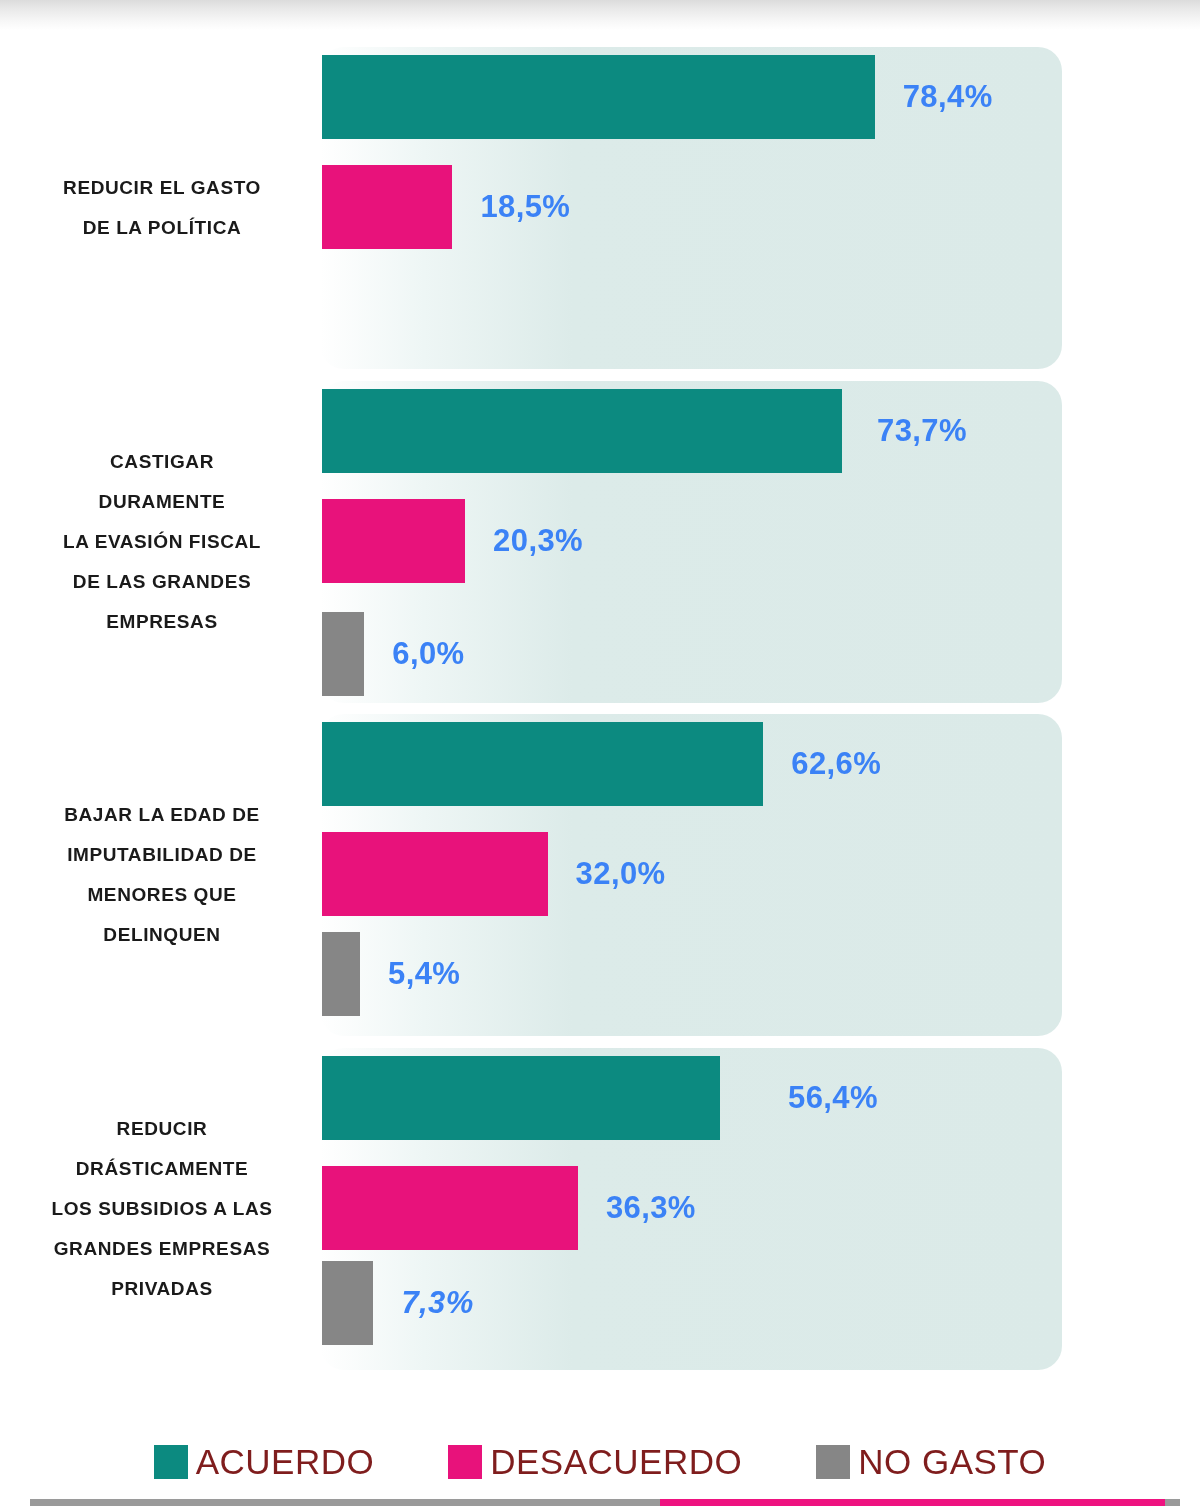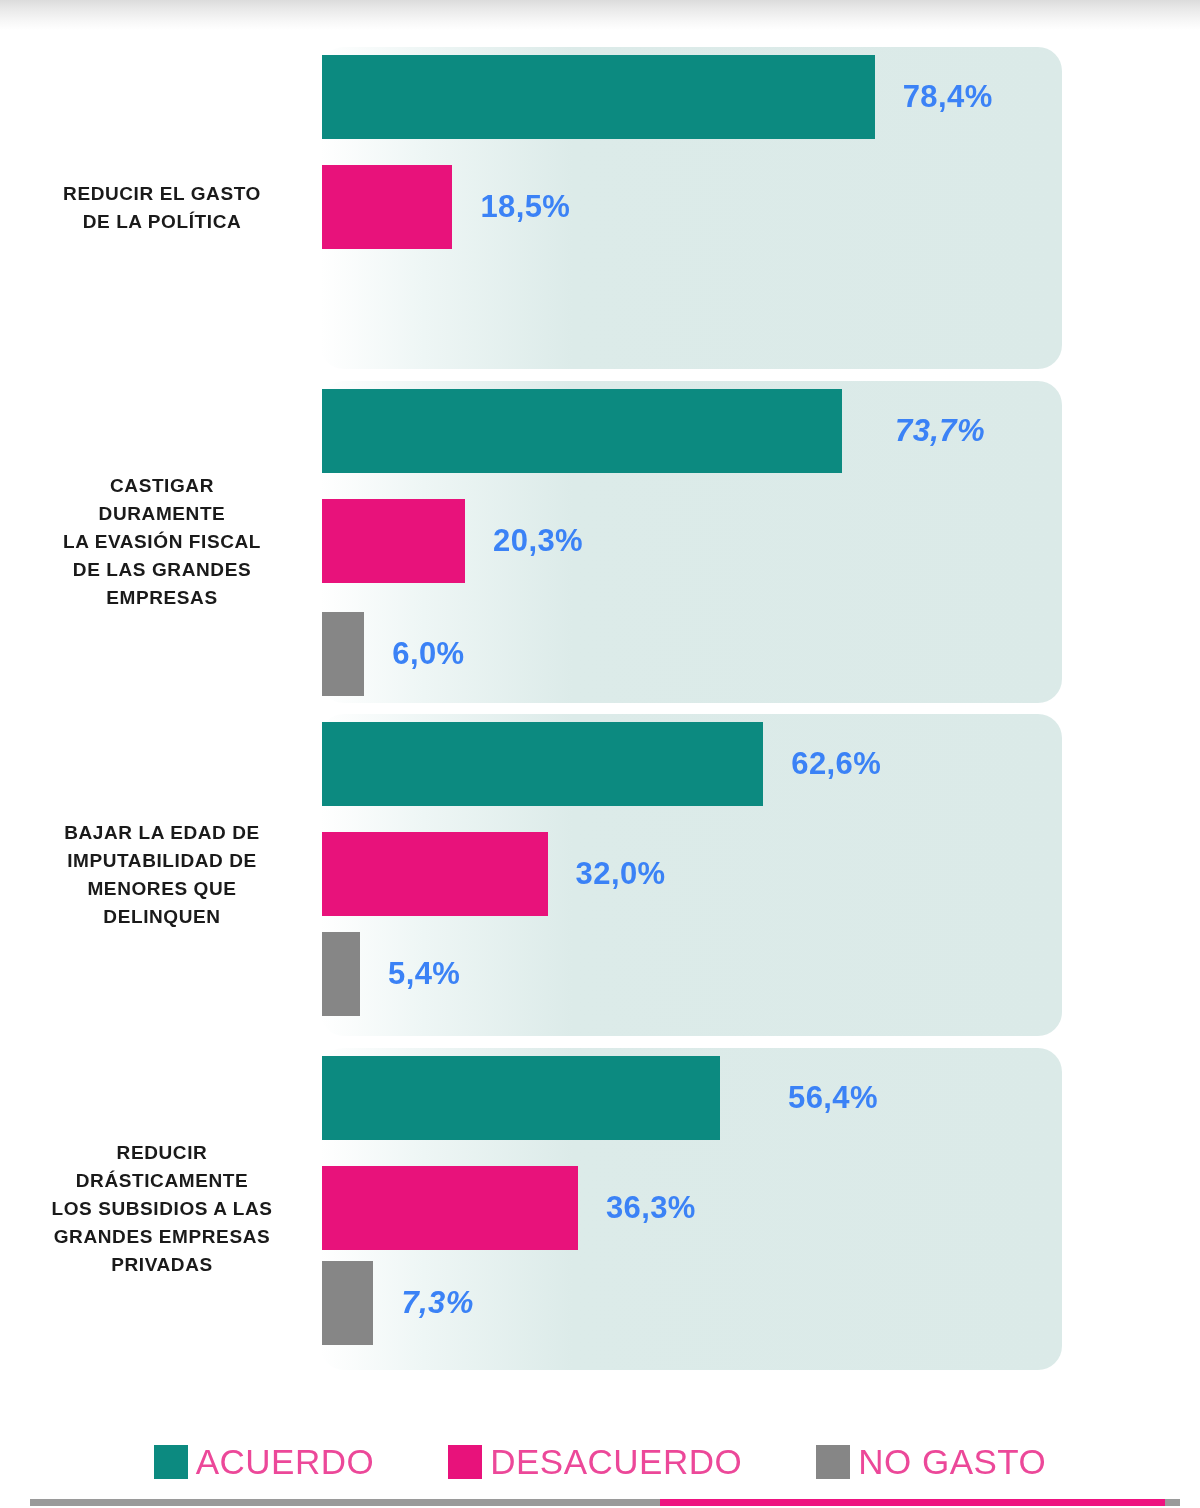--- a/index.html
+++ b/index.html
@@ -43,21 +43,21 @@
   }
 
   .group-label {
     position: absolute;
     left: 18px;
     width: 288px;
     text-align: center;
     font-family: "Liberation Sans", sans-serif;
     font-weight: bold;
     font-size: 19px;
-    line-height: 28px;
+    line-height: 40px;
     letter-spacing: 0.6px;
     color: #1a1a1a;
     top: 50%;
     transform: translateY(-50%);
     white-space: pre-line;
   }
 
   .panel {
     position: absolute;
     left: 320px;
@@ -132,21 +132,21 @@
 
   .legend-swatch.acuerdo    { background: #0c8a80; }
   .legend-swatch.desacuerdo { background: #e8127b; }
   .legend-swatch.nosabe     { background: #868686; }
 
   .legend-label {
     font-family: "Liberation Sans", sans-serif;
     font-weight: normal;
     font-size: 35px;
     letter-spacing: 0.5px;
-    color: #ec4899;
+    color: #7f1d1d;
     white-space: nowrap;
   }
 
   
   #bottom-rule {
     position: absolute;
     left: 30px;
     top: 1499px;
     width: 1150px;
     height: 7px;
@@ -182,21 +182,21 @@
       <div class="group" style="top: 381px; height: 322px;">
         <div class="panel"></div>
         <div class="group-label">CASTIGAR
 DURAMENTE
 LA EVASIÓN FISCAL
 DE LAS GRANDES
 EMPRESAS</div>
         <div class="bars">
           <div class="bar-row" style="top: 8px;">
             <div class="bar acuerdo" style="width: 519.585px;"></div>
-            <div class="bar-value" style="left: 575px; font-style: italic;">73,7%</div>
+            <div class="bar-value" style="left: 557px;">73,7%</div>
           </div>
           <div class="bar-row" style="top: 118px;">
             <div class="bar desacuerdo" style="width: 143.115px;"></div>
             <div class="bar-value" style="left: 173.115px;">20,3%</div>
           </div>
           <div class="bar-row" style="top: 231px;">
             <div class="bar nosabe" style="width: 42.3px;"></div>
             <div class="bar-value" style="left: 72.3px;">6,0%</div>
           </div>
         </div>

